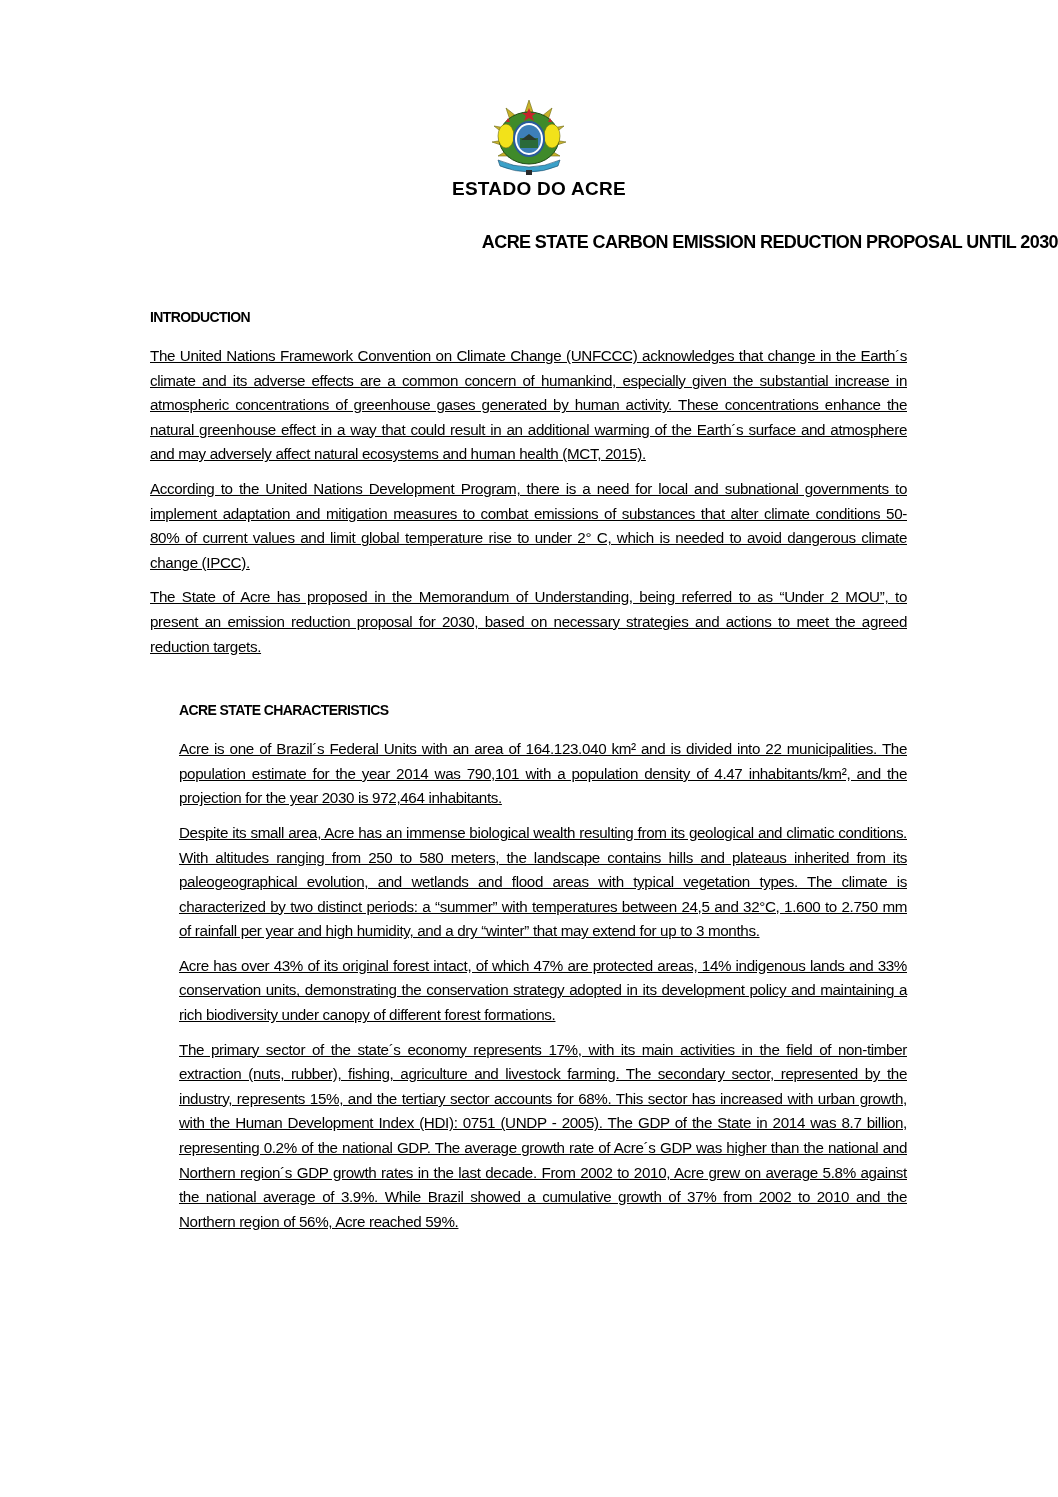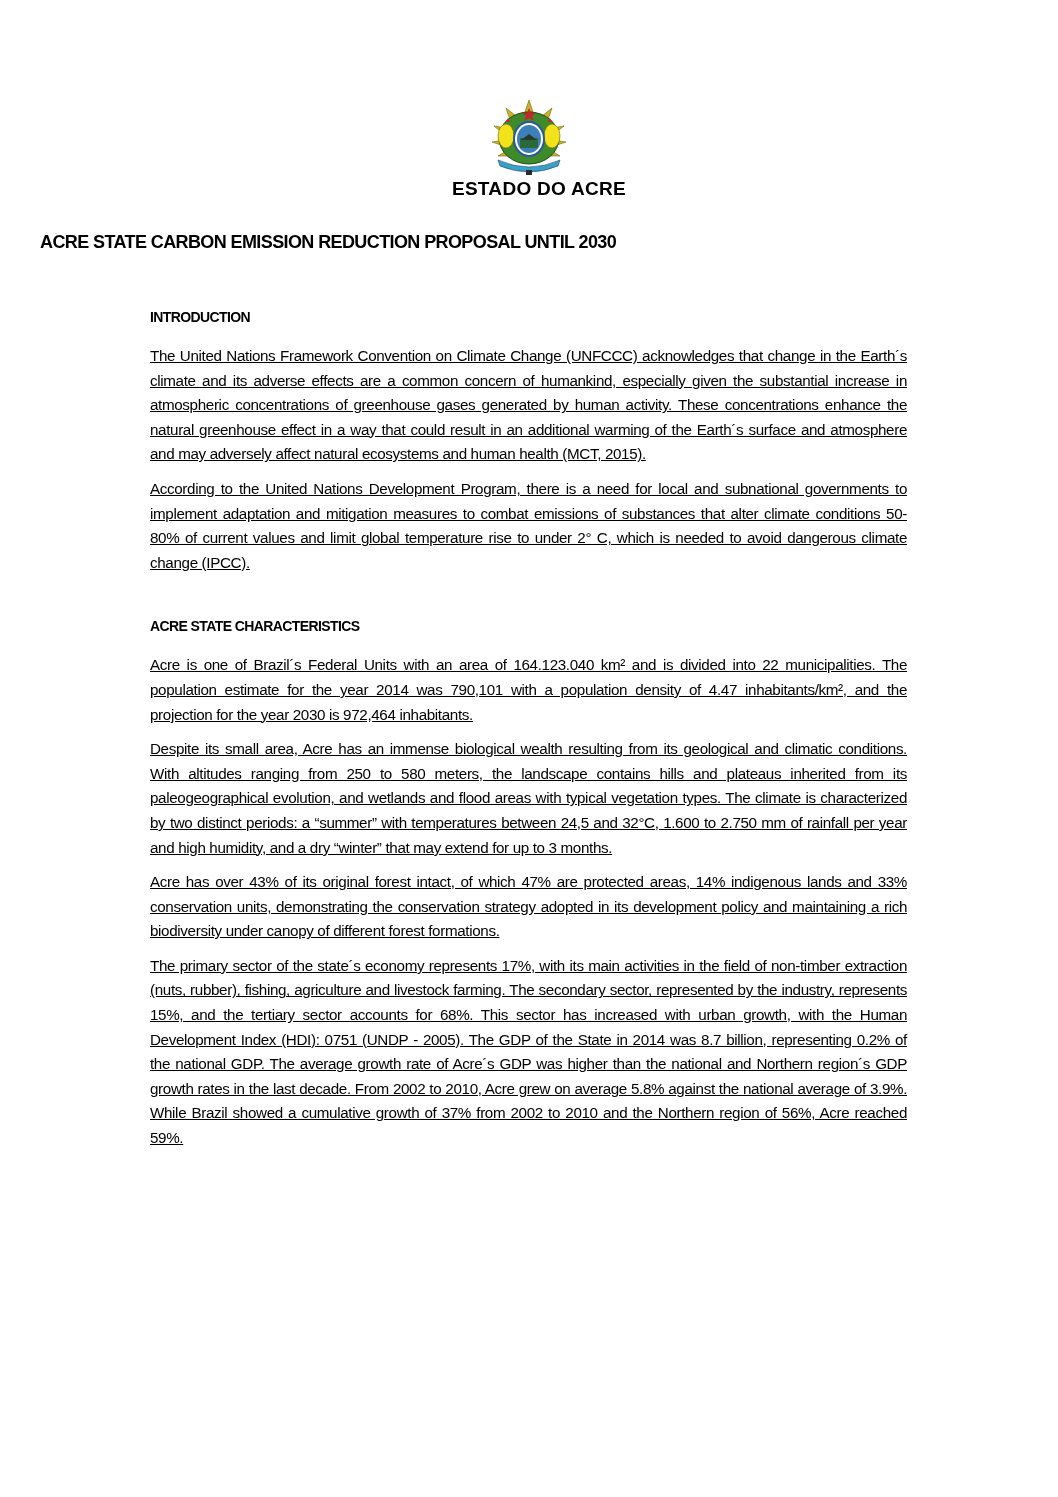--- a/index.html
+++ b/index.html
@@ -39,26 +39,26 @@
       font-size: 19px;
       letter-spacing: 0.3px;
       padding-left: 20px;
       box-sizing: border-box;
     }
     .doc-title {
       position: absolute;
       left: 0;
       width: 1058px;
       top: 232px;
-      text-align: left;
+      text-align: right;
       font-family: "Liberation Sans", sans-serif;
       font-weight: bold;
       font-size: 18px;
       letter-spacing: -0.6px;
-      padding-left: 40px;
+      padding-left: 51px;
       box-sizing: border-box;
     }
     .content {
       position: absolute;
       left: 150px;
       top: 306px;
       width: 757px;
       font-family: "Liberation Sans Narrow", "Liberation Sans", sans-serif;
       font-size: 15.2px;
       line-height: 24.6px;
@@ -74,21 +74,21 @@
     }
     .para {
       text-align: justify;
       margin: 0 0 10px 0;
       text-decoration: underline;
     }
     .section-gap {
       height: 30px;
     }
     #sec1 { margin-top: 0; }
-    #sec2 { margin-top: 0; }
+    #sec2 { margin-top: 0; margin-left: 29px; }
   </style>
 </head>
 <body>
 
 <div class="page">
 
   <div class="logo">
     <svg width="86" height="80" viewBox="0 0 86 80">
 
       <g fill="#c9b22a" stroke="#6b6a10" stroke-width="0.6">
@@ -125,20 +125,21 @@
   <div class="org-name">ESTADO DO ACRE</div>
 
   <div class="doc-title">ACRE STATE CARBON EMISSION REDUCTION PROPOSAL UNTIL 2030</div>
 
   <div class="content">
 
     <div id="sec1">
       <div class="section-heading">INTRODUCTION</div>
       <p class="para">The United Nations Framework Convention on Climate Change (UNFCCC) acknowledges that change in the Earth´s climate and its adverse effects are a common concern of humankind, especially given the substantial increase in atmospheric concentrations of greenhouse gases generated by human activity. These concentrations enhance the natural greenhouse effect in a way that could result in an additional warming of the Earth´s surface and atmosphere and may adversely affect natural ecosystems and human health (MCT, 2015).</p>
       <p class="para">According to the United Nations Development Program, there is a need for local and subnational governments to implement adaptation and mitigation measures to combat emissions of substances that alter climate conditions 50-80% of current values and limit global temperature rise to under 2° C, which is needed to avoid dangerous climate change (IPCC).</p>
+      <p class="para">The State of Acre has proposed in the Memorandum of Understanding, being referred to as “Under 2 MOU”, to present an emission reduction proposal for 2030, based on necessary strategies and actions to meet the agreed reduction targets.</p>
     </div>
 
     <div class="section-gap"></div>
 
     <div id="sec2">
       <div class="section-heading">ACRE STATE CHARACTERISTICS</div>
       <p class="para">Acre is one of Brazil´s Federal Units with an area of 164.123.040 km² and is divided into 22 municipalities. The population estimate for the year 2014 was 790,101 with a population density of 4.47 inhabitants/km², and the projection for the year 2030 is 972,464 inhabitants.</p>
       <p class="para">Despite its small area, Acre has an immense biological wealth resulting from its geological and climatic conditions. With altitudes ranging from 250 to 580 meters, the landscape contains hills and plateaus inherited from its paleogeographical evolution, and wetlands and flood areas with typical vegetation types. The climate is characterized by two distinct periods: a “summer” with temperatures between 24,5 and 32°C, 1.600 to 2.750 mm of rainfall per year and high humidity, and a dry “winter” that may extend for up to 3 months.</p>
       <p class="para">Acre has over 43% of its original forest intact, of which 47% are protected areas, 14% indigenous lands and 33% conservation units, demonstrating the conservation strategy adopted in its development policy and maintaining a rich biodiversity under canopy of different forest formations.</p>
       <p class="para">The primary sector of the state´s economy represents 17%, with its main activities in the field of non-timber extraction (nuts, rubber), fishing, agriculture and livestock farming. The secondary sector, represented by the industry, represents 15%, and the tertiary sector accounts for 68%. This sector has increased with urban growth, with the Human Development Index (HDI): 0751 (UNDP - 2005). The GDP of the State in 2014 was 8.7 billion, representing 0.2% of the national GDP. The average growth rate of Acre´s GDP was higher than the national and Northern region´s GDP growth rates in the last decade. From 2002 to 2010, Acre grew on average 5.8% against the national average of 3.9%. While Brazil showed a cumulative growth of 37% from 2002 to 2010 and the Northern region of 56%, Acre reached 59%.</p>

